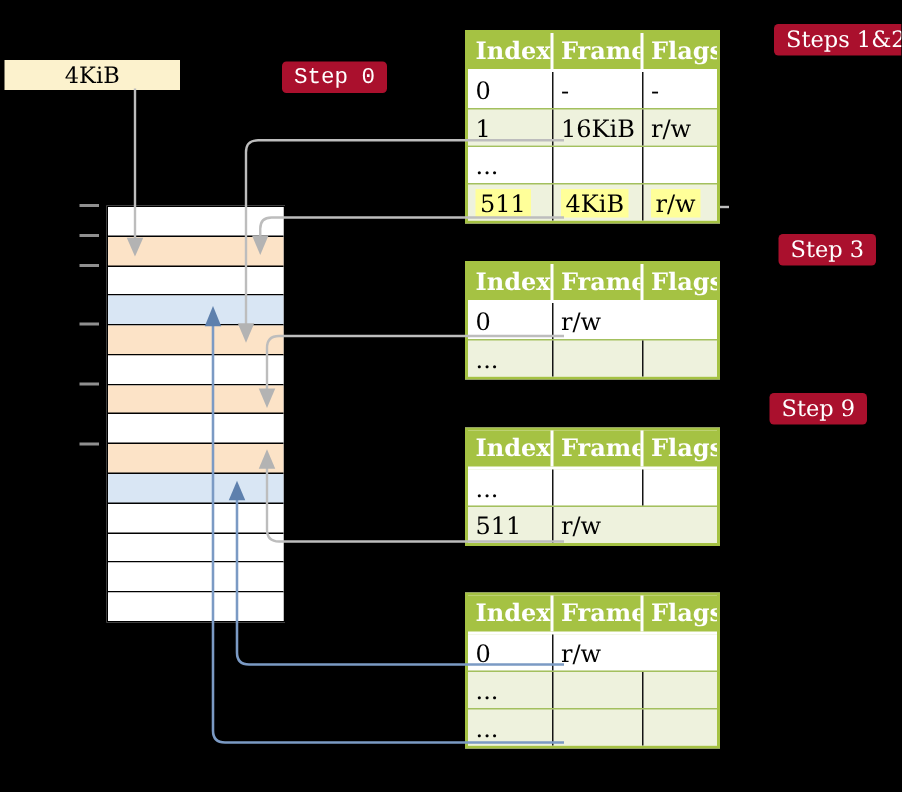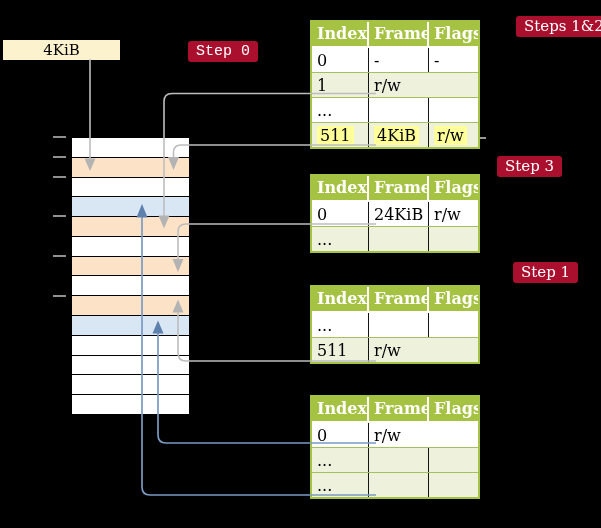--- a/index.html
+++ b/index.html
@@ -8,21 +8,21 @@
 
   
   .box4{position:absolute;left:3px;top:40px;width:117px;height:20px;background:#fcf2cd;
         display:flex;align-items:center;justify-content:center;font-size:15px;}
 
   
   .badge{position:absolute;background:#aa102d;color:#fff;font-size:15px;line-height:17px;
          padding:2px 8px;border-radius:3px;white-space:nowrap;}
   #badge-step0{left:188px;top:41px;font-family:Liberation Mono, monospace;}
   #badge-steps12{left:516px;top:16px;}
-  #badge-step3{left:497px;top:156px;}
+  #badge-step3{left:519px;top:156px;}
   #badge-step4{left:513px;top:262px;}
 
   
   .memcol{position:absolute;left:71px;top:137px;width:119px;height:278px;box-sizing:border-box;
           border:1.5px solid #000;background:#fff;display:flex;flex-direction:column;}
   .memrow{flex:1;border-bottom:1.5px solid #000;}
   .memrow:last-child{border-bottom:none;}
   .memrow.white{background:#ffffff;}
   .memrow.peach{background:#fce3c7;}
   .memrow.blue{background:#d9e6f4;}
@@ -56,21 +56,21 @@
 
 <div class="stage">
 
   <div class="box4">
     <span>4KiB</span>
   </div>
 
   <div class="badge" id="badge-step0">Step 0</div>
   <div class="badge" id="badge-steps12">Steps 1&amp;2</div>
   <div class="badge" id="badge-step3">Step 3</div>
-  <div class="badge" id="badge-step4">Step 1</div>
+  <div class="badge" id="badge-step4">Step 9</div>
 
   <div class="tick" style="top:136px"></div>
   <div class="tick" style="top:156px"></div>
   <div class="tick" style="top:176px"></div>
   <div class="tick" style="top:215px"></div>
   <div class="tick" style="top:255px"></div>
   <div class="tick" style="top:295px"></div>
 
   <div class="memcol">
       <div class="memrow white"></div>
@@ -96,20 +96,21 @@
         <div class="cell c2">Flags</div>
       </div>
       <div class="tbody">
         <div class="trow">
           <div class="cell c0">0</div>
           <div class="cell c1">-</div>
           <div class="cell c2">-</div>
         </div>
         <div class="trow shade">
           <div class="cell c0">1</div>
+          <div class="cell c1">16KiB</div>
           <div class="cell c2">r/w</div>
         </div>
         <div class="trow">
           <div class="cell c0">...</div>
           <div class="cell c1"></div>
           <div class="cell c2"></div>
         </div>
         <div class="trow shade">
           <div class="cell c0"><span class="hl">511</span></div>
           <div class="cell c1"><span class="hl">4KiB</span></div>
@@ -119,21 +120,20 @@
     </div>
   <div class="ptable" id="table-2">
       <div class="thead">
         <div class="cell c0">Index</div>
         <div class="cell c1">Frame</div>
         <div class="cell c2">Flags</div>
       </div>
       <div class="tbody">
         <div class="trow">
           <div class="cell c0">0</div>
-          <div class="cell c1">24KiB</div>
           <div class="cell c2">r/w</div>
         </div>
         <div class="trow shade">
           <div class="cell c0">...</div>
           <div class="cell c1"></div>
           <div class="cell c2"></div>
         </div>
       </div>
     </div>
   <div class="ptable" id="table-3">

